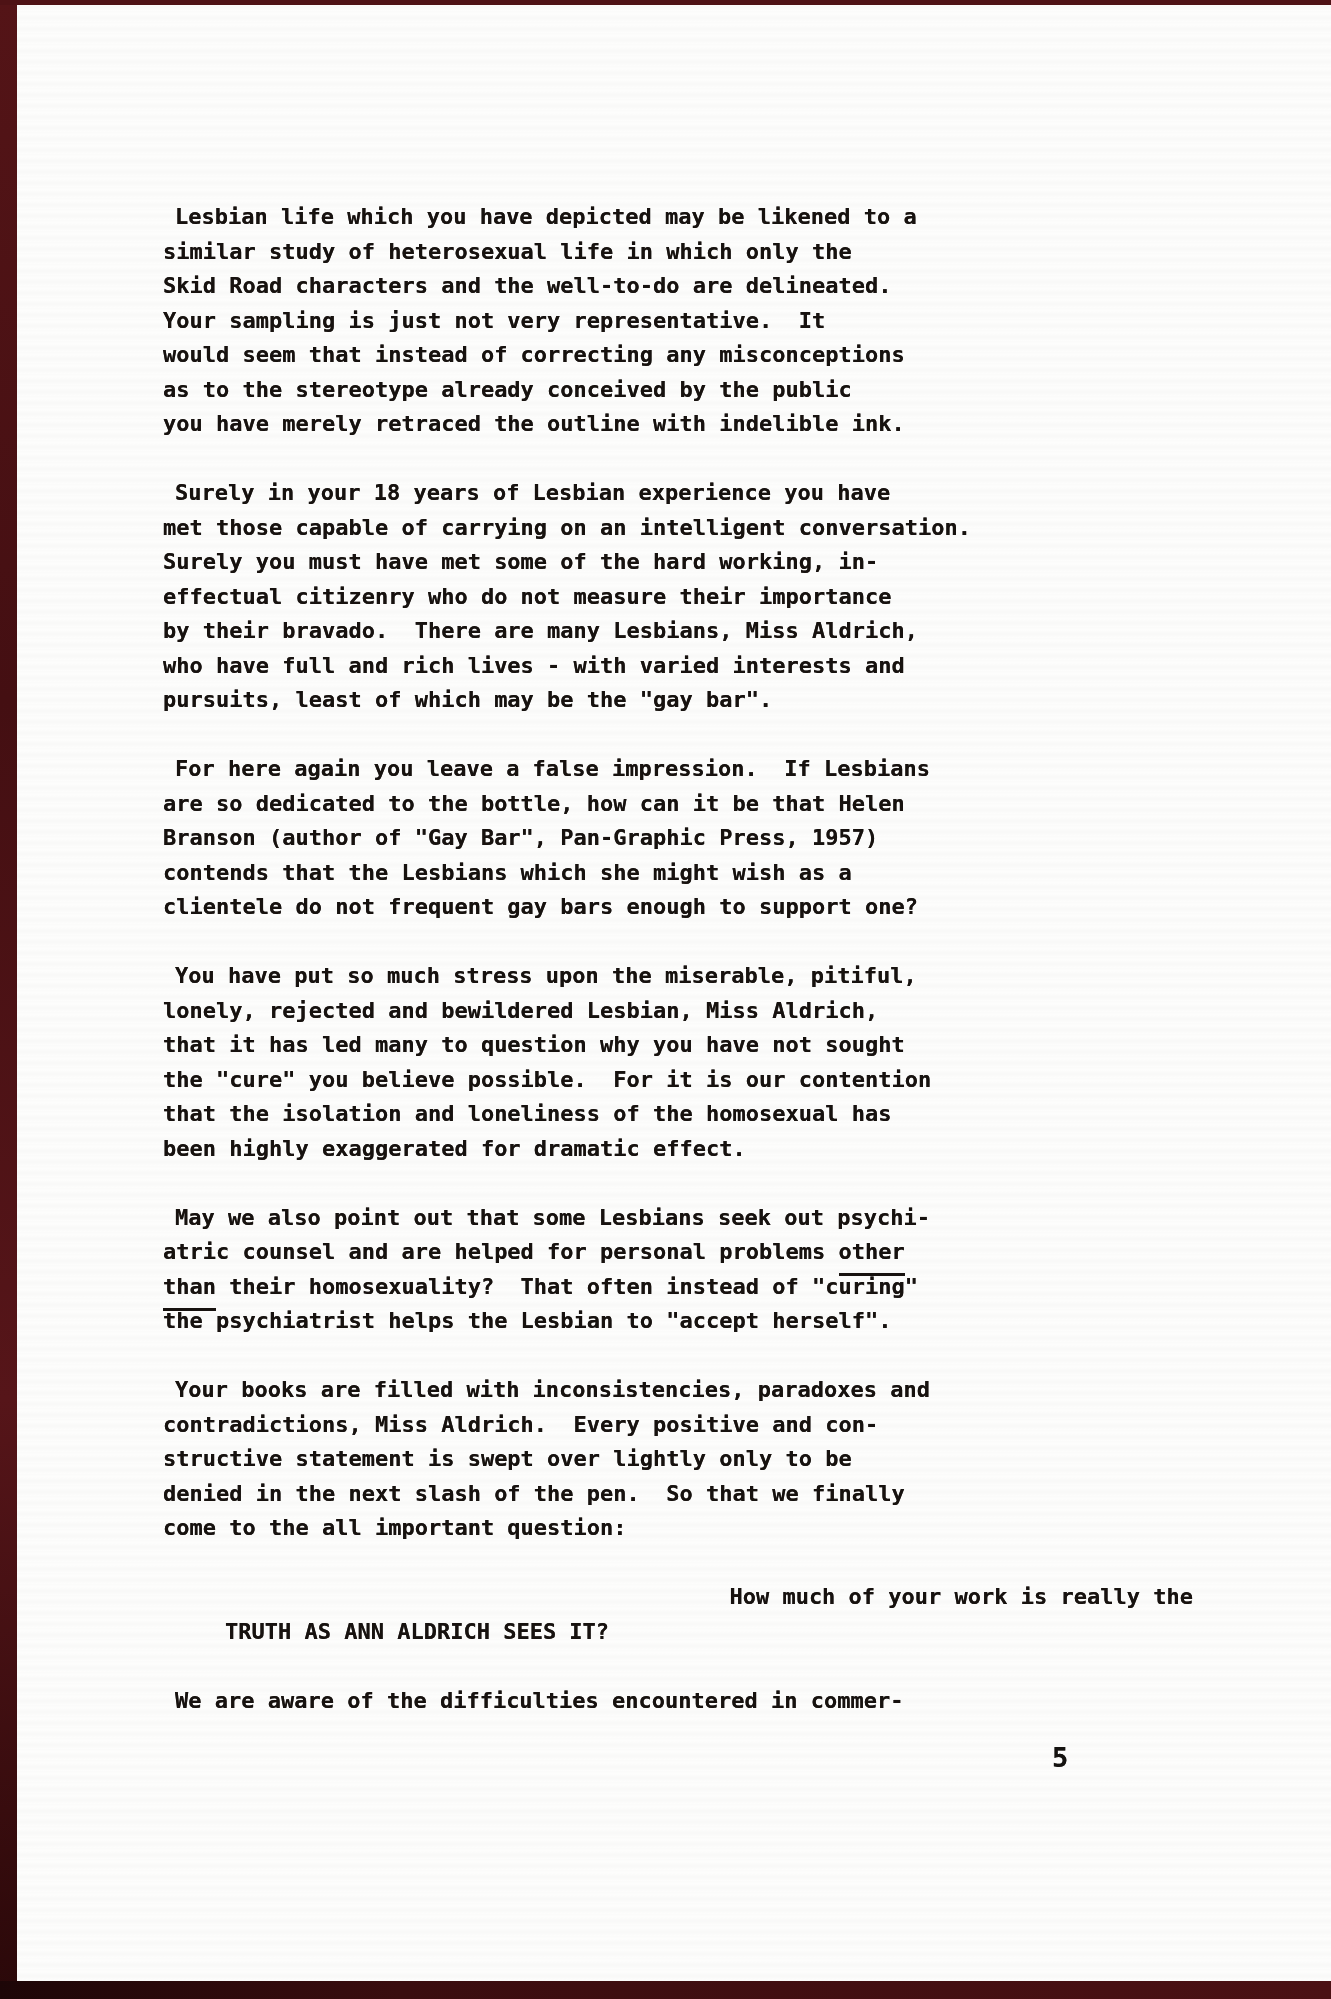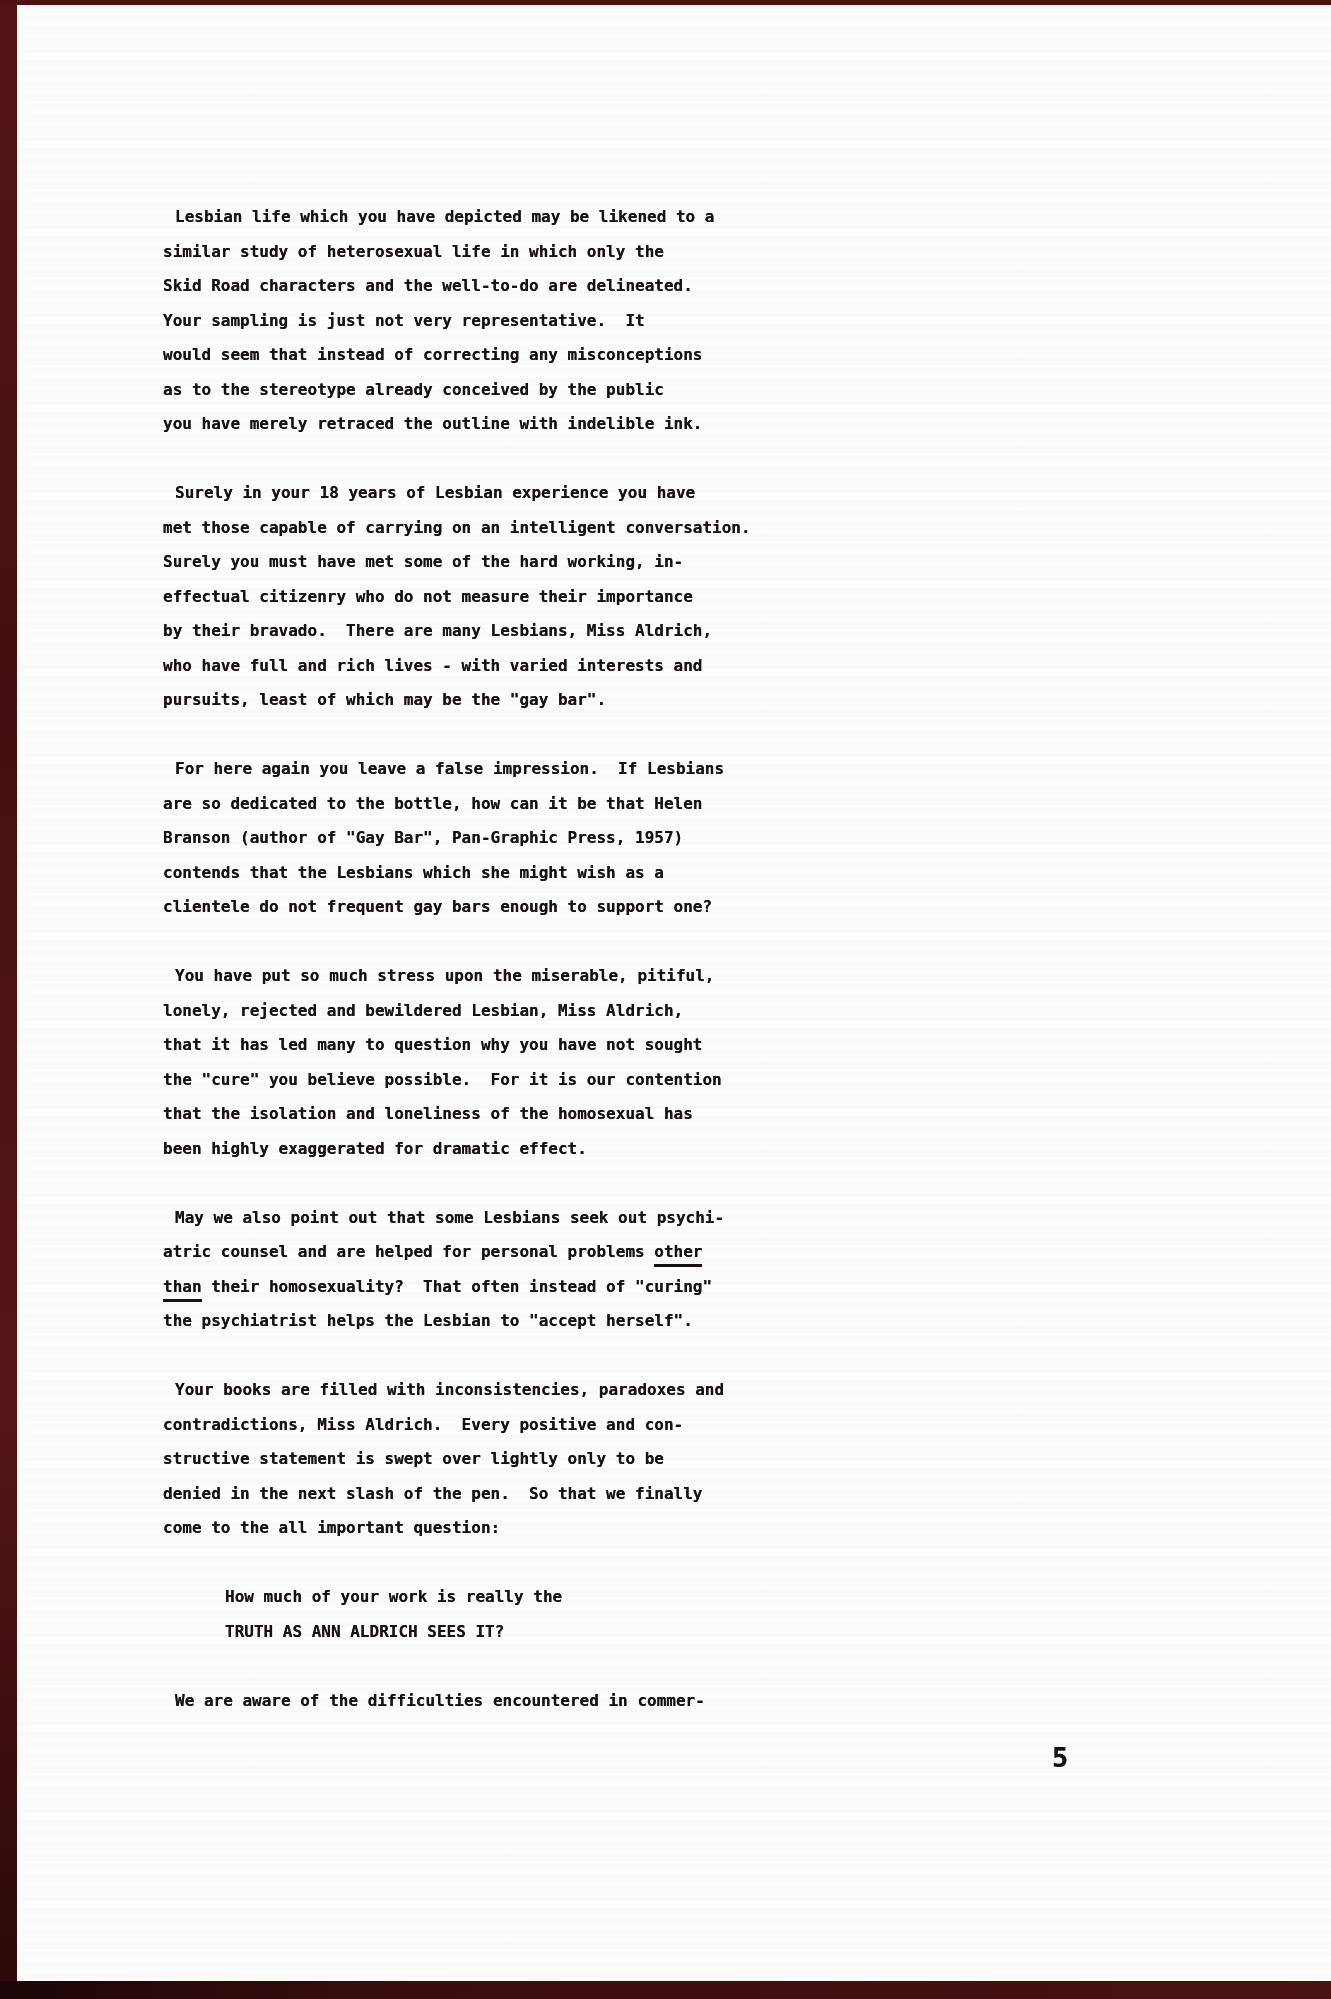--- a/index.html
+++ b/index.html
@@ -24,32 +24,32 @@
   .edge-bottom {
     position: absolute; left: 0; bottom: 0; width: 100%; height: 18px;
     background: linear-gradient(90deg, #1d0607 0%, #3a0d0f 30%, #4b1114 100%);
   }
   .text-block {
     position: absolute;
     left: 163px;
     top: 200px;
     width: 1030px;
     color: #17120f;
-    font-size: 16px;
+    font-size: 22px;
     font-weight: bold;
     line-height: 34.5px;
     white-space: pre-wrap;
     text-shadow: 0 0 0.6px rgba(23,18,15,0.8);
   }
   .para { margin: 0 0 34.5px 0; }
   .para:last-child { margin-bottom: 16px; }
   .para .line:first-child { text-indent: 12px; }
   .para.quote { margin-left: 62px; }
-  .para.quote .line:first-child { text-indent: 0; }
-  .u { border-bottom: 3px solid #17120f; padding-bottom: 3px; }
+  .para.quote .line:first-child { text-indent: 0; text-align: right; }
+  .u { border-bottom: 3px solid #17120f; padding-bottom: 9px; }
   .page-number {
     position: absolute;
     left: 1052px;
     top: 1742px;
     font-size: 27px;
     font-weight: bold;
     color: #141210;
     text-shadow: 0 0 0.6px rgba(20,18,16,0.8);
   }
 </style>

